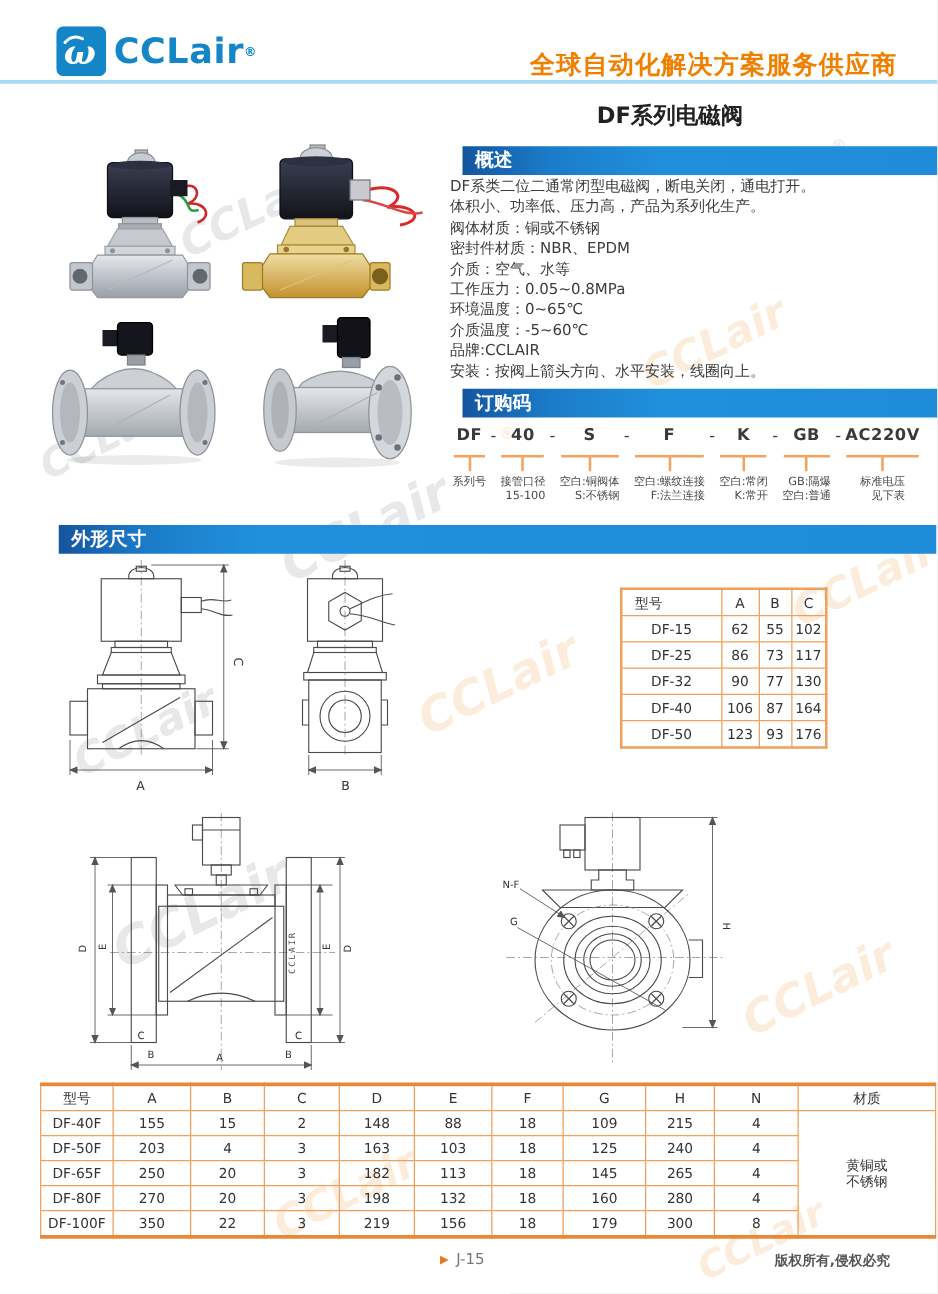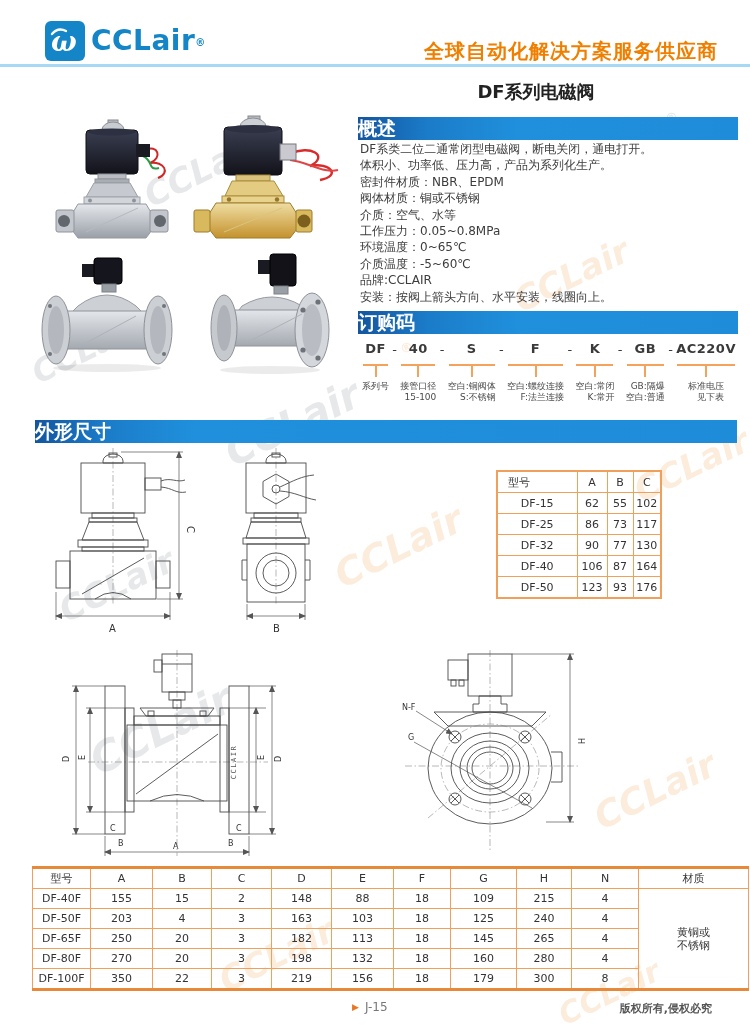--- a/index.html
+++ b/index.html
@@ -11,23 +11,23 @@
   .logo-box{position:absolute;left:45px;top:21px;display:flex;align-items:flex-start;}
   .logo-text{font-size:28px;font-weight:bold;color:#1486c8;letter-spacing:.5px;line-height:40px;margin-left:6px;}
   .logo-reg{font-size:10px;color:#1486c8;vertical-align:top;position:relative;top:2px;}
   .slogan{position:absolute;right:32px;top:38px;font-size:20px;font-weight:bold;color:#f07f00;letter-spacing:1px;}
   .header-rule{position:absolute;left:0;top:64px;width:750px;height:3px;background:#a5d9f5;}
 
   .page-title{position:absolute;left:436px;top:80px;width:200px;text-align:center;
               font-size:18px;font-weight:bold;color:#222;}
 
   
-  .banner{position:absolute;height:23px;line-height:23px;color:#fff;font-size:19px;font-weight:bold;
-          box-sizing:border-box;
-          background:linear-gradient(90deg,#14559f 0px,#1b7cc9 70px,#2090dc 160px,#1f8cd9 100%);}
+  .banner{position:absolute;height:23px;line-height:23px;color:#fff;font-size:15px;font-weight:bold;
+          padding-left:10px;box-sizing:border-box;
+          background:linear-gradient(90deg,#14559f 0px,#1b7cc9 70px,#2090dc 160px,#1f8cd9 100%);margin-left:12px;}
   .banner-overview{left:358px;top:117px;width:380px;}
   .banner-ordering{left:358px;top:311px;width:380px;}
   .banner-dims{left:35px;top:420px;width:702px;}
 
   
   .overview-lines{position:absolute;left:360px;top:141px;width:380px;font-size:12px;line-height:16.4px;color:#3c3c3c;}
 
   
   .o-row{position:absolute;left:362px;top:341px;width:374px;display:flex;justify-content:space-between;align-items:flex-start;}
   .o-seg{display:flex;flex-direction:column;align-items:center;}
@@ -198,22 +198,22 @@
     <circle cx="97" cy="58" r="2.6" fill="#6d7178"></circle>
       <circle cx="97" cy="98" r="2.6" fill="#6d7178"></circle>
     <line x1="42" y1="90" x2="96" y2="62" stroke="#adb1b8"></line>
     <ellipse cx="64" cy="118" rx="50" ry="4" fill="rgba(0,0,0,0.08)"></ellipse>
   </svg>
 
   <div class="banner banner-overview">概述</div>
   <div class="overview-lines">
       <div>DF系类二位二通常闭型电磁阀，断电关闭，通电打开。</div>
       <div>体积小、功率低、压力高，产品为系列化生产。</div>
+      <div>阀体材质：铜或不锈钢</div>
       <div>密封件材质：NBR、EPDM</div>
-      <div>阀体材质：铜或不锈钢</div>
       <div>介质：空气、水等</div>
       <div>工作压力：0.05~0.8MPa</div>
       <div>环境温度：0~65℃</div>
       <div>介质温度：-5~60℃</div>
       <div>品牌:CCLAIR</div>
       <div>安装：按阀上箭头方向、水平安装，线圈向上。</div>
     </div>
 
   <div class="banner banner-ordering">订购码</div>
   <div class="o-row">

